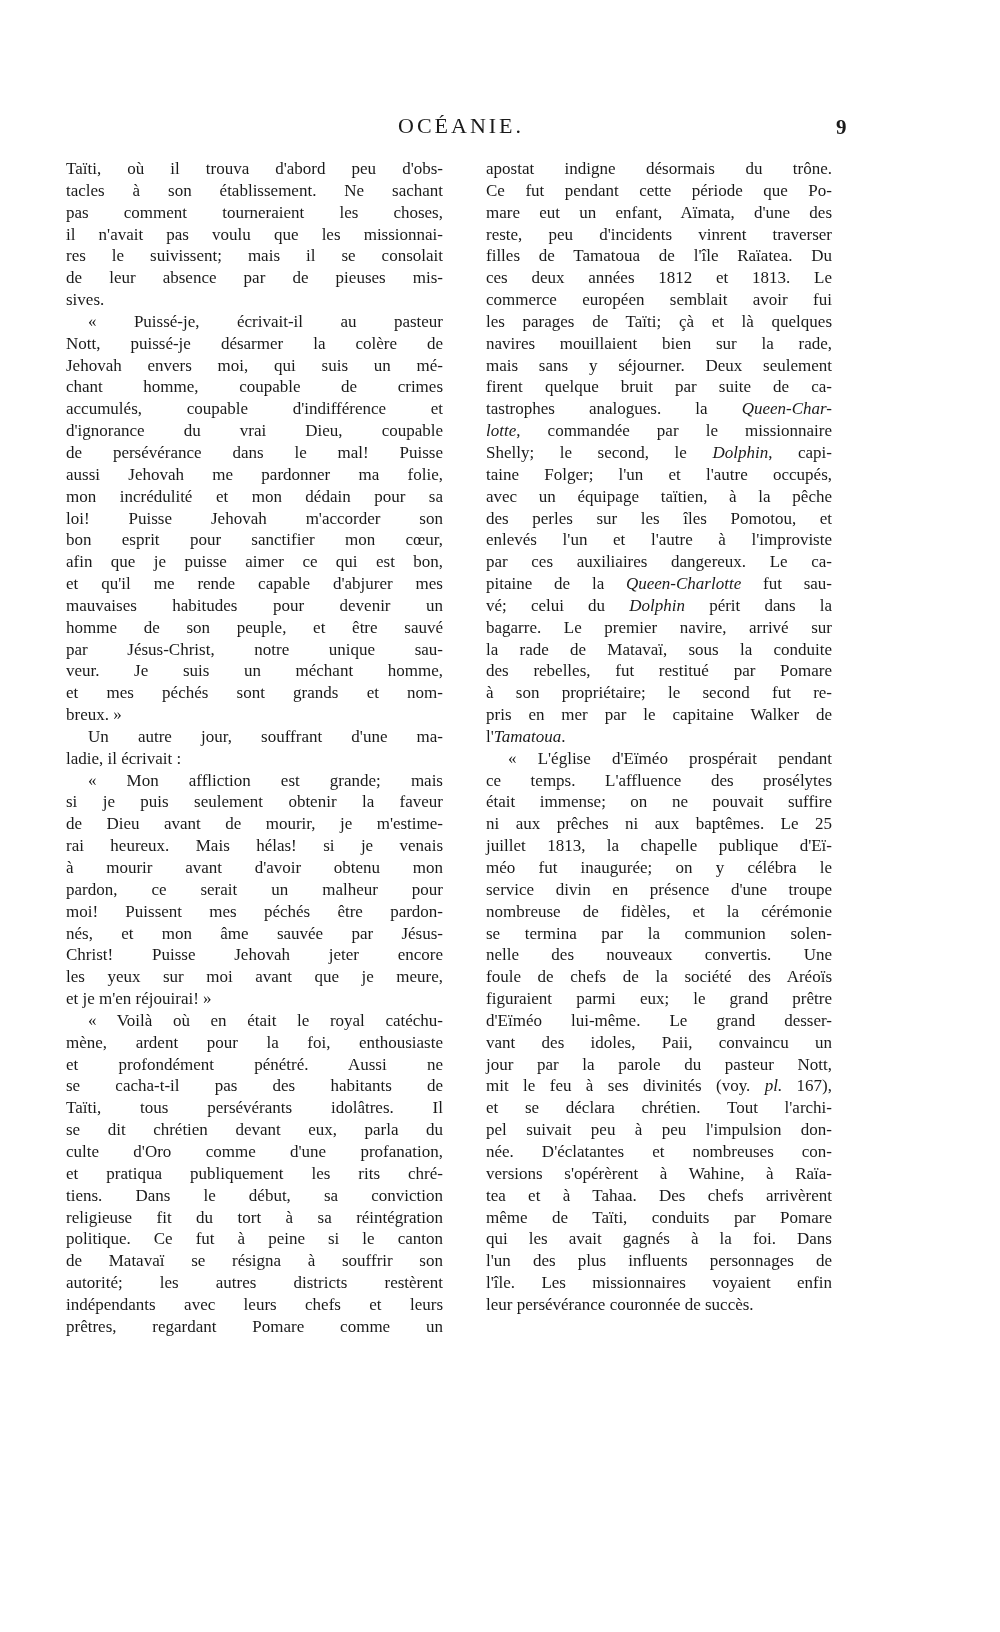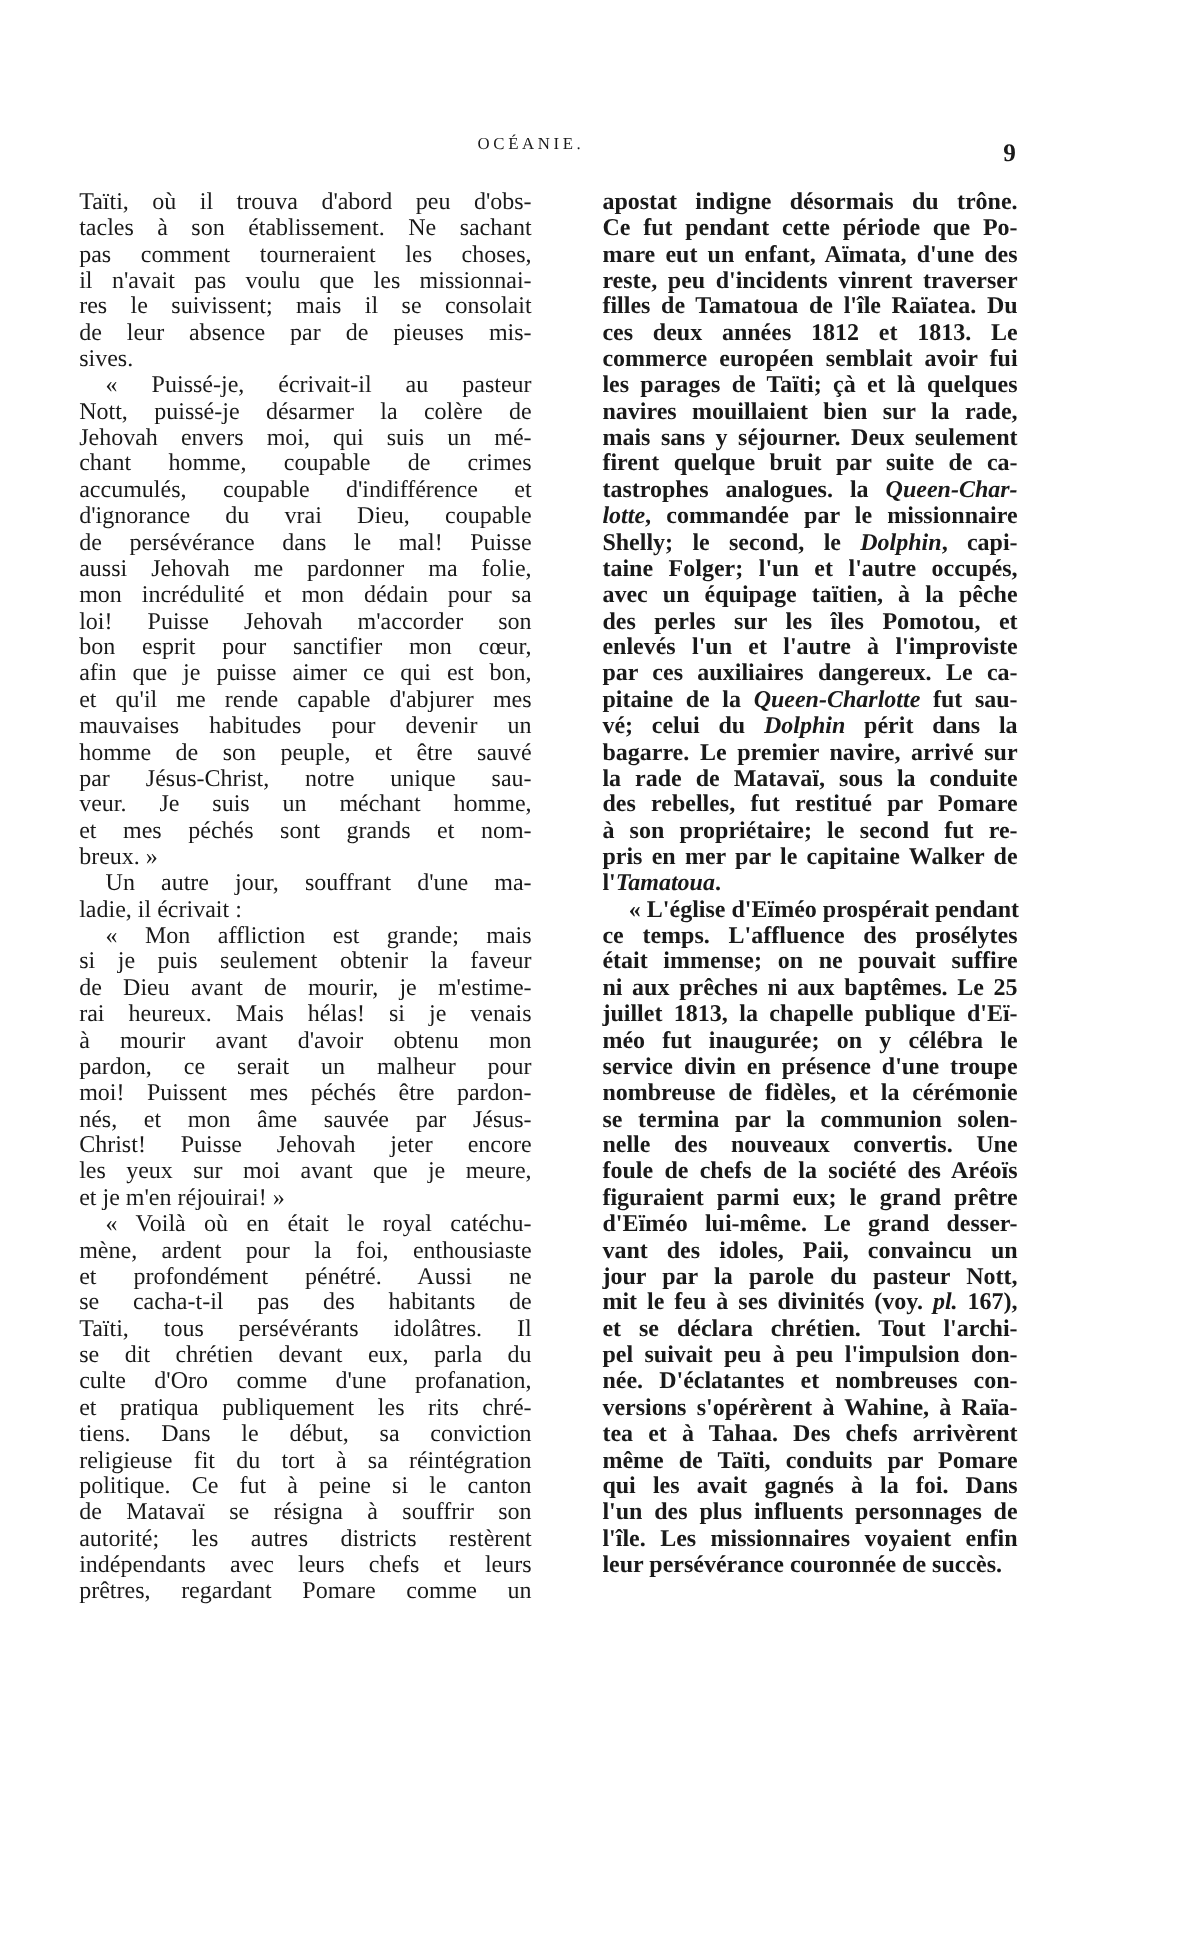--- a/index.html
+++ b/index.html
@@ -1,23 +1,23 @@
 <!DOCTYPE html>
 <html><head>
 <meta charset="utf-8">
 <style>
   html, body { margin: 0; padding: 0; background: #ffffff; }
   body { width: 1000px; height: 1632px; position: relative; overflow: hidden;
          font-family: "Liberation Serif", "DejaVu Serif", serif; color: #1a1a1a; }
   .header { position: absolute; top: 113px; left: 0; width: 1000px; height: 30px; }
-  .running-title { position: absolute; left: 398px; top: 0; font-size: 14px; letter-spacing: 3px; }
+  .running-title { position: absolute; left: 398px; top: 0; font-size: 22px; letter-spacing: 3px; }
   .page-number { position: absolute; left: 836px; top: 2px; font-size: 21px; font-weight: bold; }
-  .col { position: absolute; top: 158px; font-size: 20px; line-height: 21.85px; }
+  .col { position: absolute; top: 158px; font-size: 17px; line-height: 21.85px; }
   .col-left { left: 66px; width: 377px; }
-  .col-right { left: 502px; width: 346px; font-weight: bold; }
+  .col-right { left: 486px; width: 346px; }
   .line { display: block; white-space: nowrap; text-align: justify; text-align-last: justify; height: 21.85px; overflow: visible; }
   .line.last { text-align-last: left; }
   .line.indent { padding-left: 22px; }
   .line em { font-style: italic; }
 </style>
 </head>
 <body>
 
 <div class="header">
   <span class="running-title">OCÉANIE.</span>

